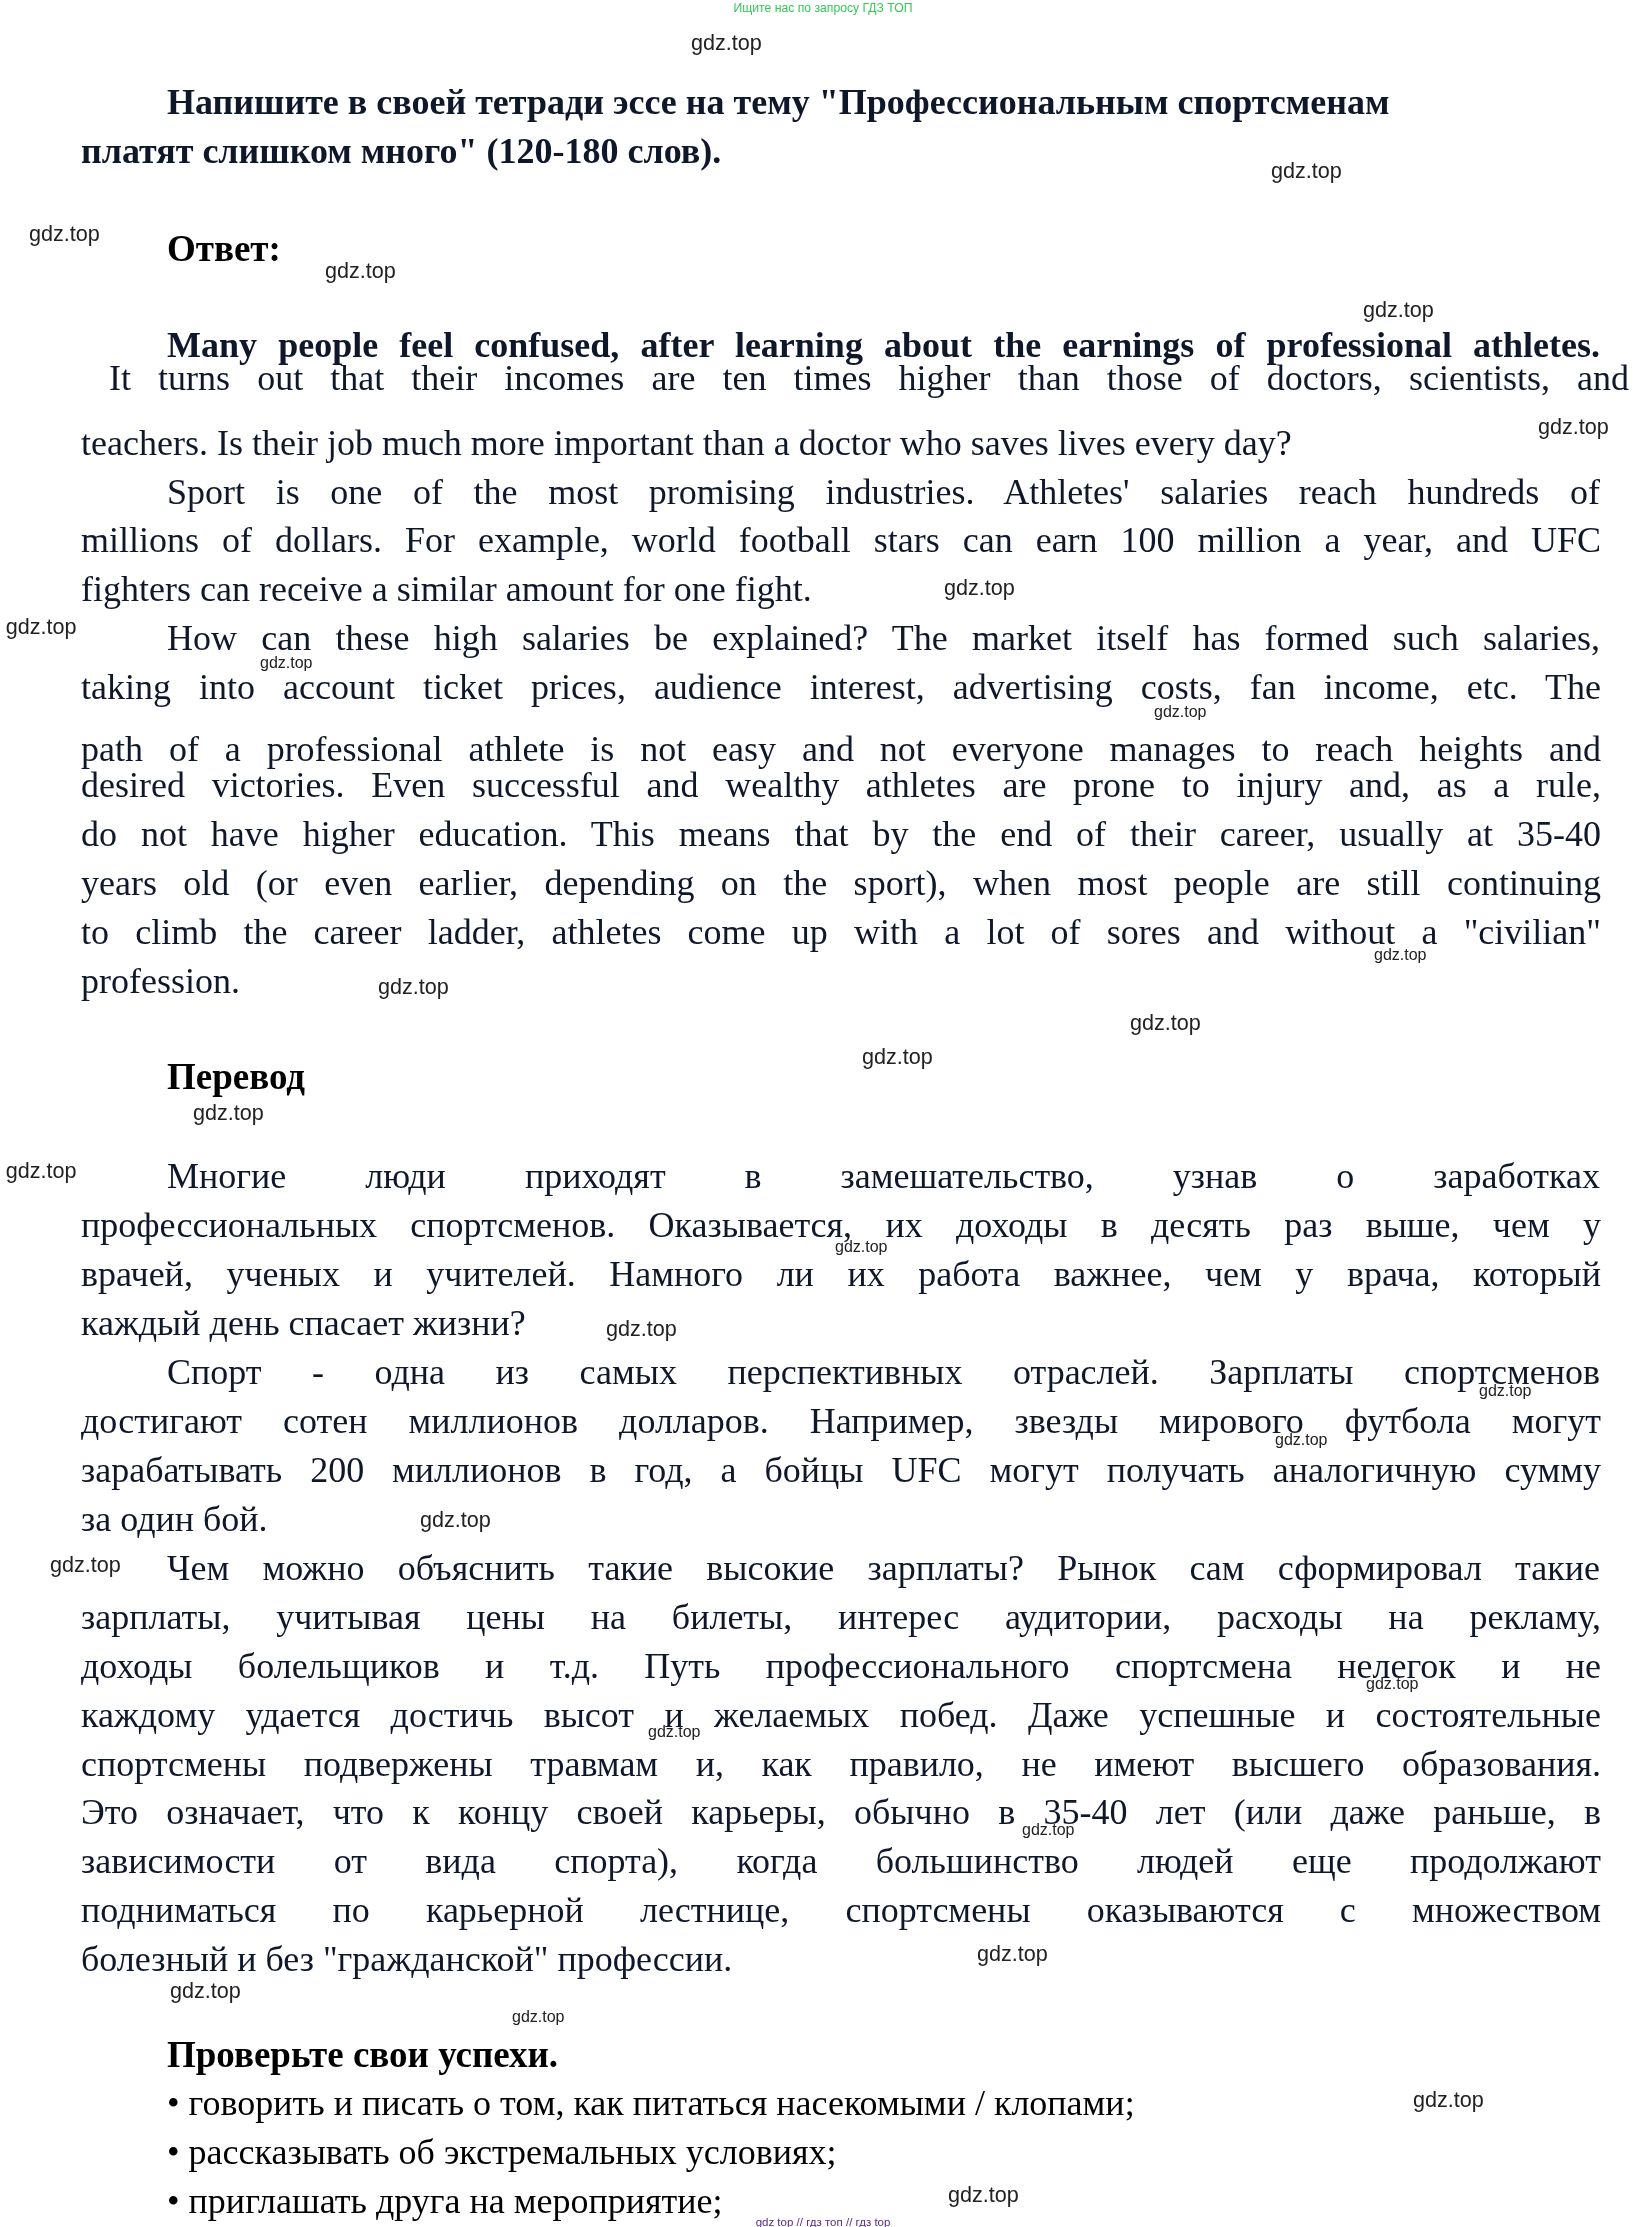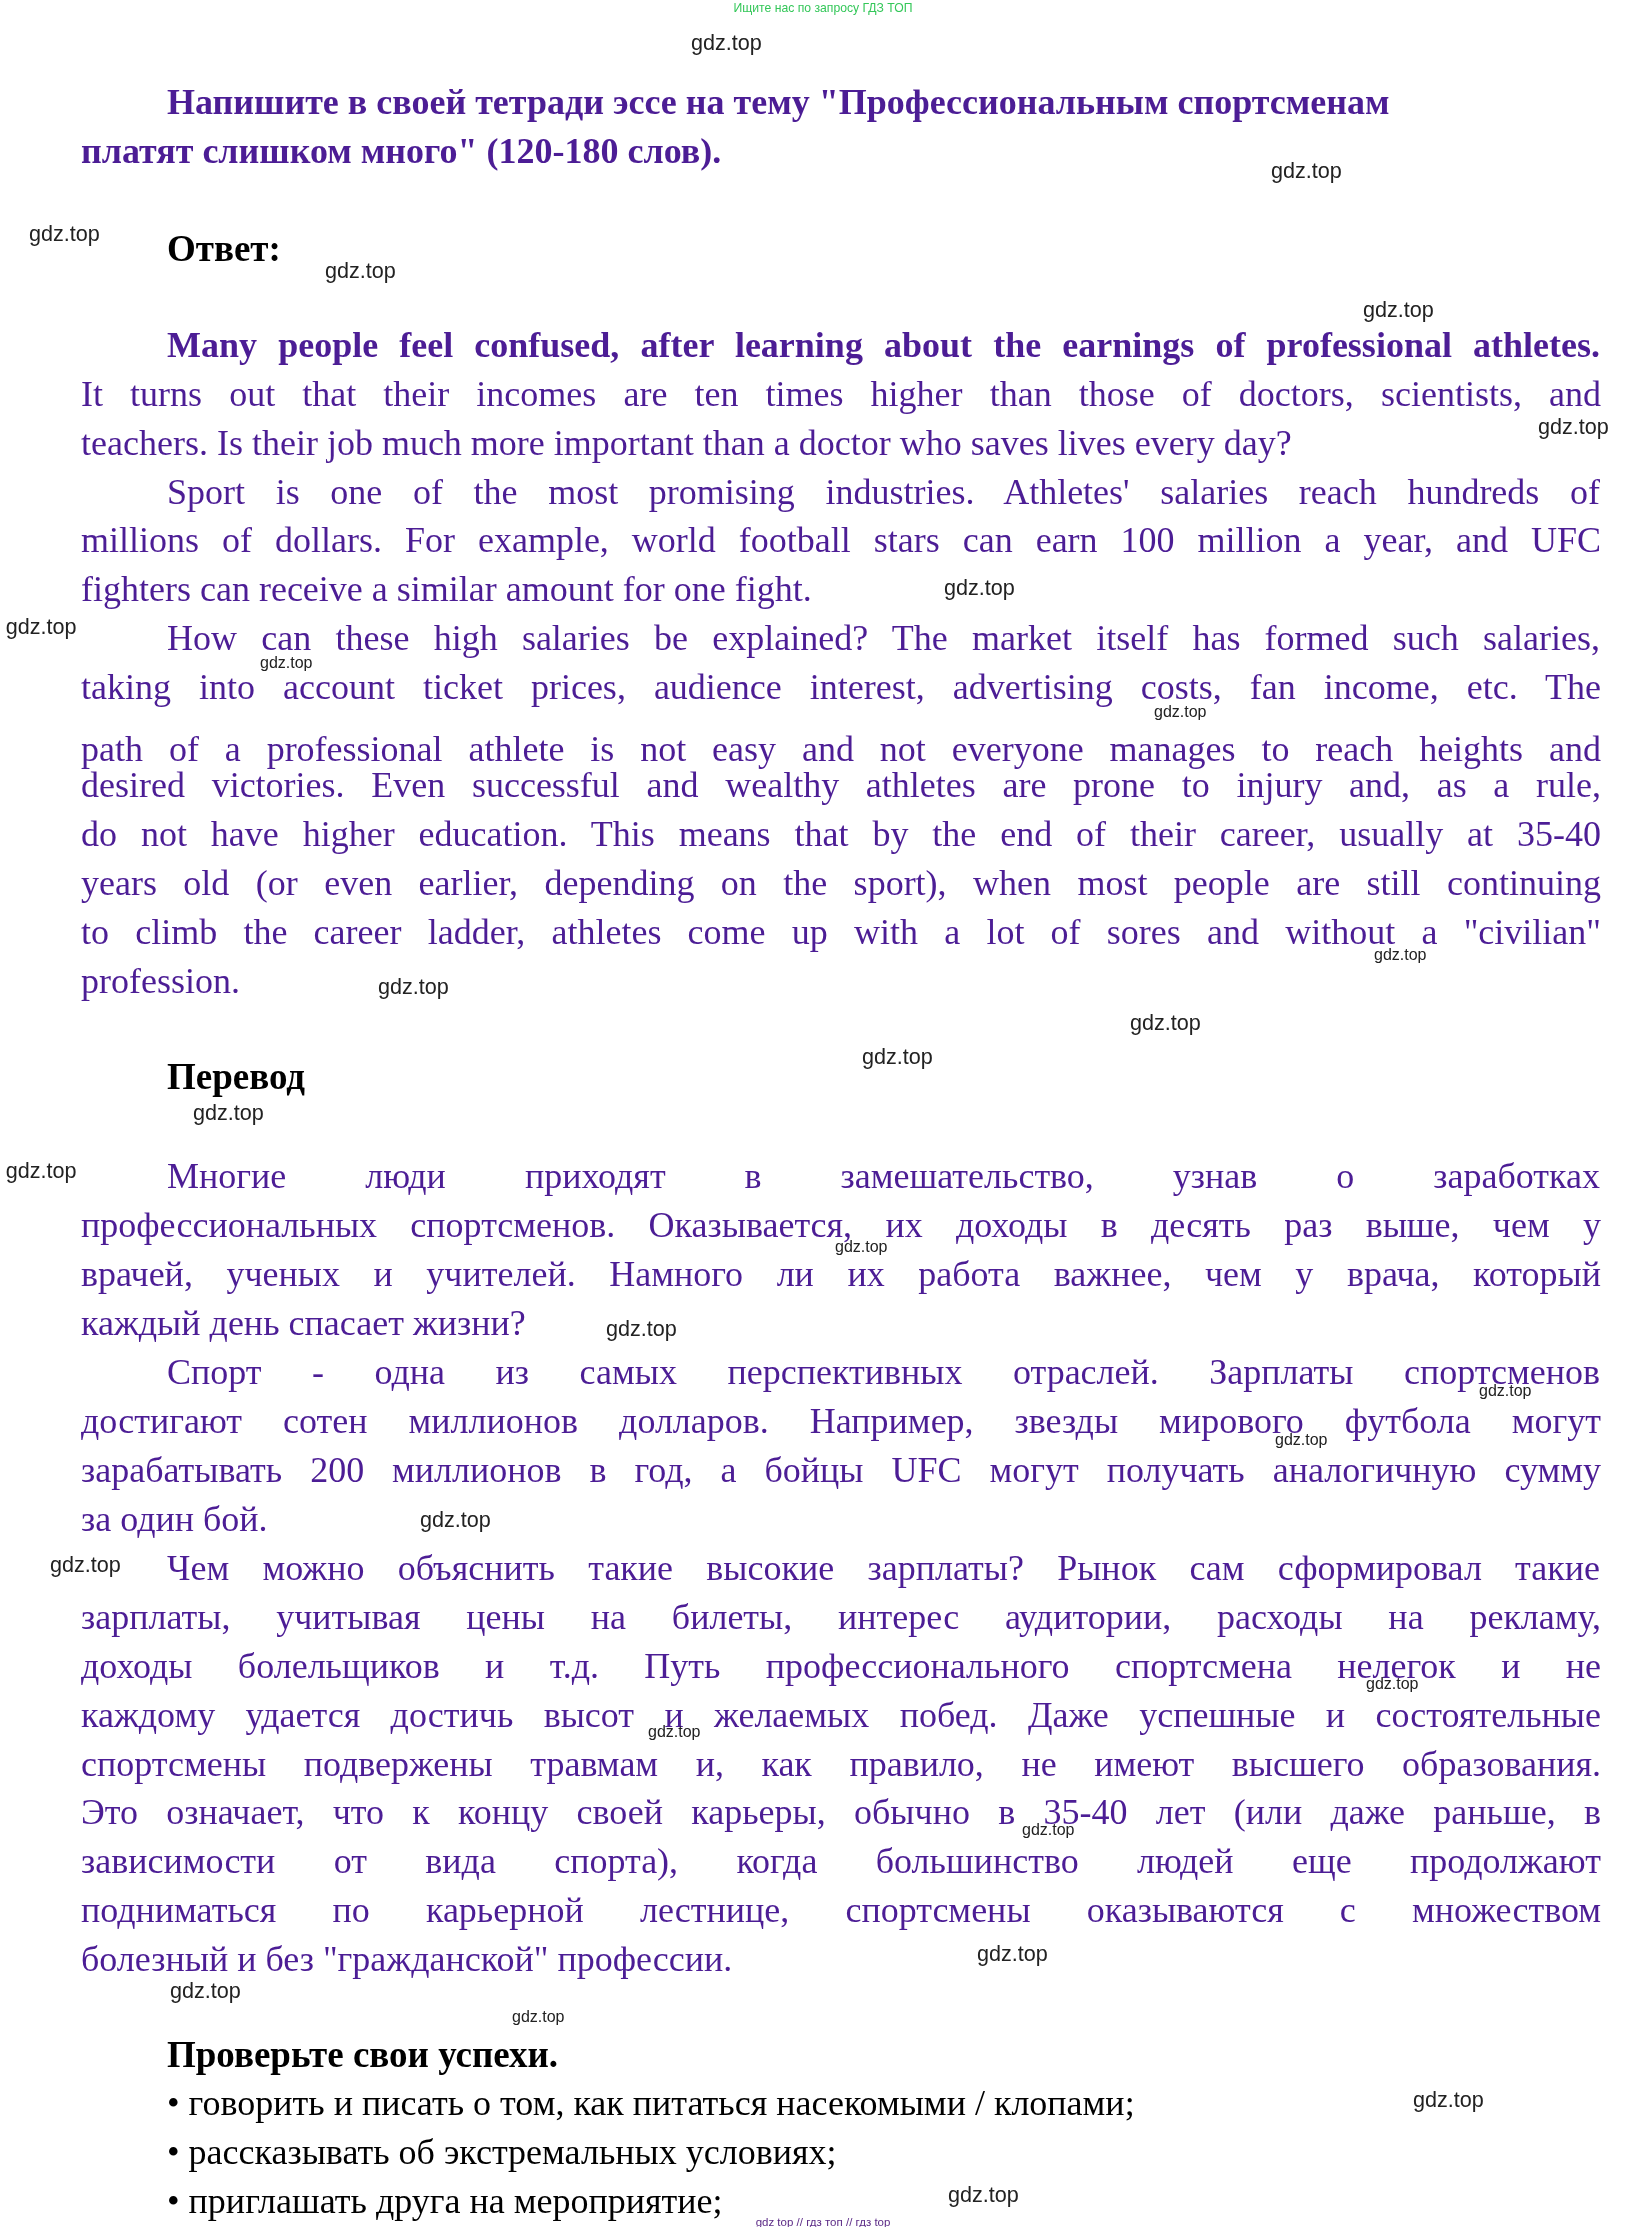--- a/index.html
+++ b/index.html
@@ -16,21 +16,21 @@
       line-height: 13px;
     }
     .wm {
       position: absolute; font-family: "Liberation Sans", sans-serif;
       color: #222; white-space: nowrap; line-height: 1;
     }
     .wm.l { font-size: 21.6px; }
     .wm.s { font-size: 16px; }
     .line {
       position: absolute; left: 81px; width: 1520px;
-      font-family: "Liberation Serif", serif; font-size: 36px; color: #4c1d95;
+      font-family: "Liberation Serif", serif; font-size: 36px; color: #0f172a;
       white-space: nowrap; line-height: 43px;
     }
     .line.j { text-align: justify; text-align-last: justify; }
     .line.ind { left: 167px; width: 1433px; }
     .h-task { font-size: 36px; font-weight: bold; }
     .section-h { position: absolute; left: 167px; font-family: "Liberation Serif", serif;
       font-size: 37px; font-weight: bold; color: #000; line-height: 43px; white-space: nowrap; }
     .bullet { position: absolute; left: 167px; font-family: "Liberation Serif", serif;
       font-size: 36px; color: #000; line-height: 43px; white-space: nowrap; }
   </style>
@@ -40,21 +40,21 @@
 <div class="page">
 
   <div class="top-banner">Ищите нас по запросу ГДЗ ТОП</div>
 
   <div class="line ind h-task" style="top:81px;">Напишите в своей тетради эссе на тему "Профессиональным спортсменам</div>
   <div class="line h-task" style="top:130px;">платят слишком много" (120-180 слов).</div>
 
   <div class="section-h" style="top:227px;">Ответ:</div>
 
   <div class="line ind j" style="top:324px;font-weight:bold;">Many people feel confused, after learning about the earnings of professional athletes.</div>
-  <div class="line j" style="top:373px;">It turns out that their incomes are ten times higher than those of doctors, scientists, and</div>
+  <div class="line j" style="top:357px;margin-left:28px;">It turns out that their incomes are ten times higher than those of doctors, scientists, and</div>
   <div class="line" style="top:422px;">teachers. Is their job much more important than a doctor who saves lives every day?</div>
   <div class="line ind j" style="top:471px;">Sport is one of the most promising industries. Athletes' salaries reach hundreds of</div>
   <div class="line j" style="top:519px;">millions of dollars. For example, world football stars can earn 100 million a year, and UFC</div>
   <div class="line" style="top:568px;">fighters can receive a similar amount for one fight.</div>
   <div class="line ind j" style="top:617px;">How can these high salaries be explained? The market itself has formed such salaries,</div>
   <div class="line j" style="top:666px;">taking into account ticket prices, audience interest, advertising costs, fan income, etc. The</div>
   <div class="line j" style="top:715px;margin-top:13px;">path of a professional athlete is not easy and not everyone manages to reach heights and</div>
   <div class="line j" style="top:764px;">desired victories. Even successful and wealthy athletes are prone to injury and, as a rule,</div>
   <div class="line j" style="top:813px;">do not have higher education. This means that by the end of their career, usually at 35-40</div>
   <div class="line j" style="top:862px;">years old (or even earlier, depending on the sport), when most people are still continuing</div>

